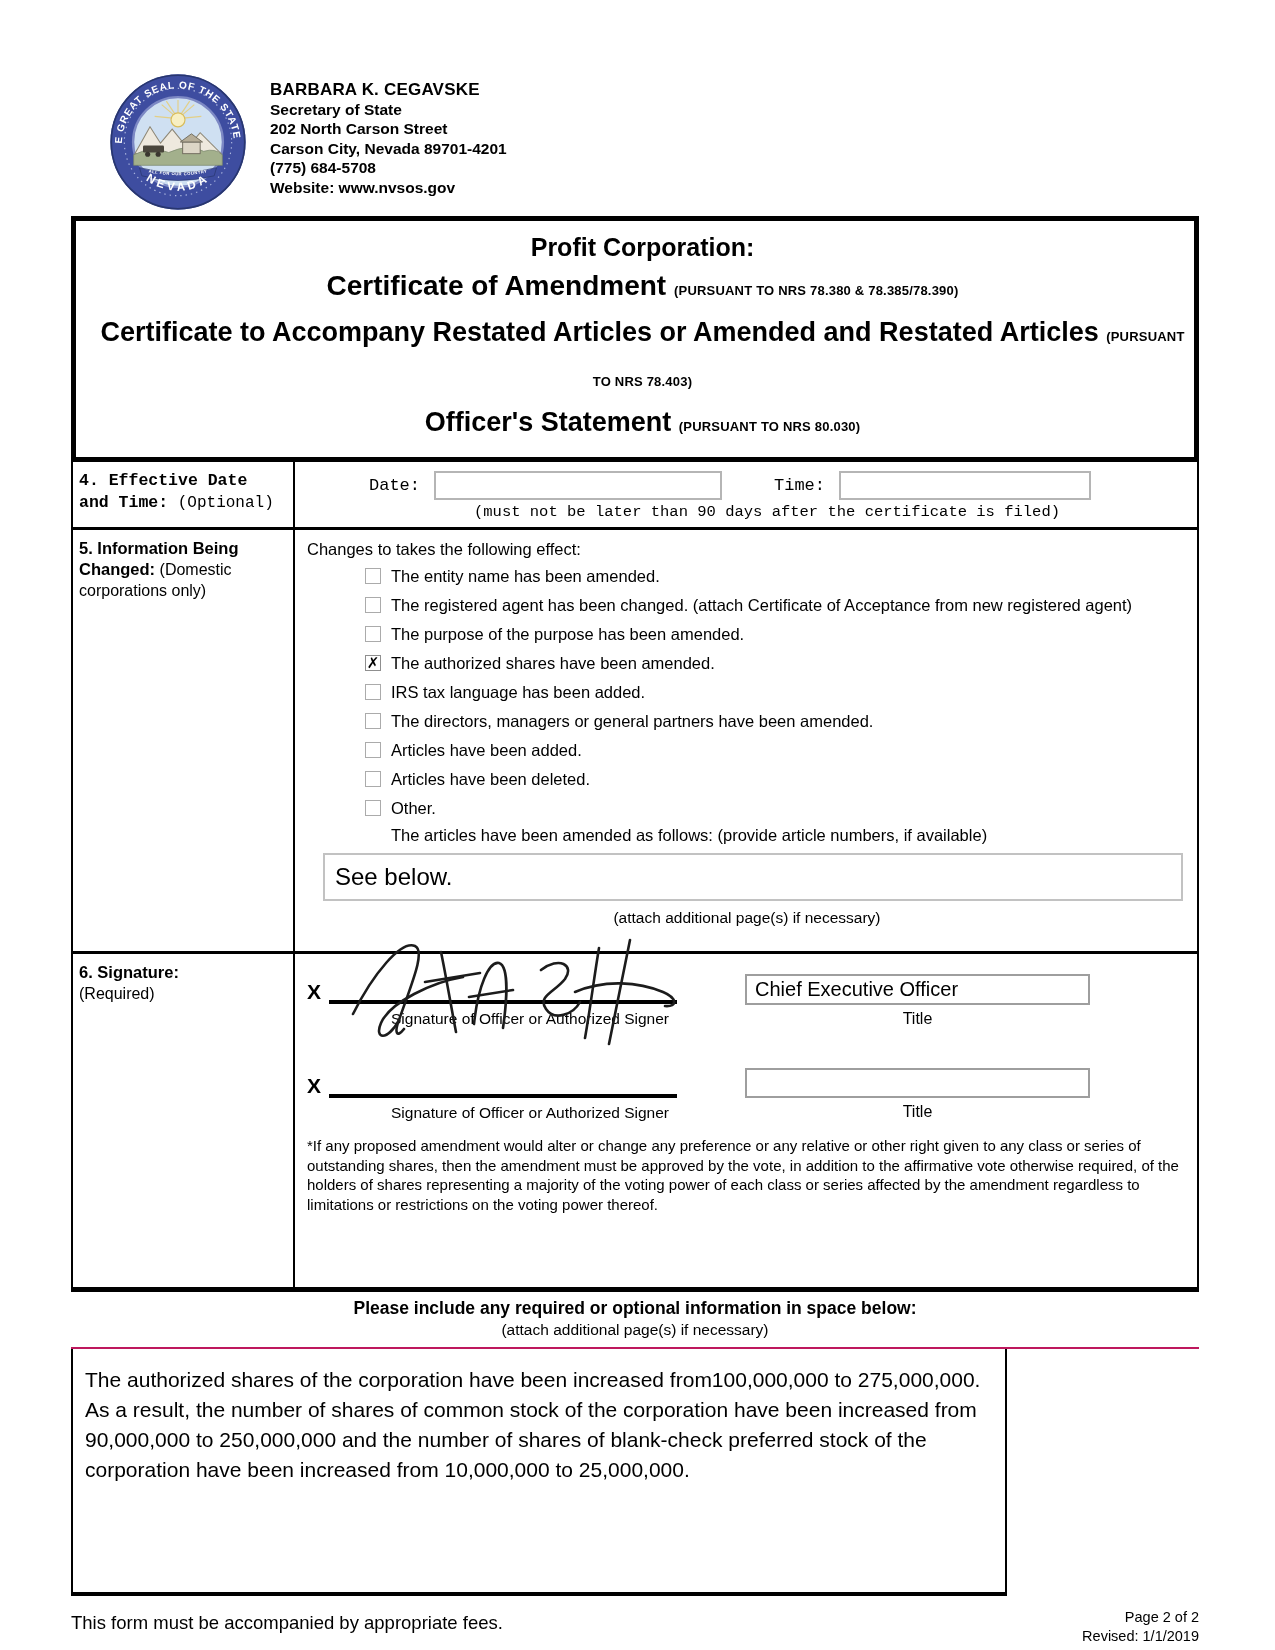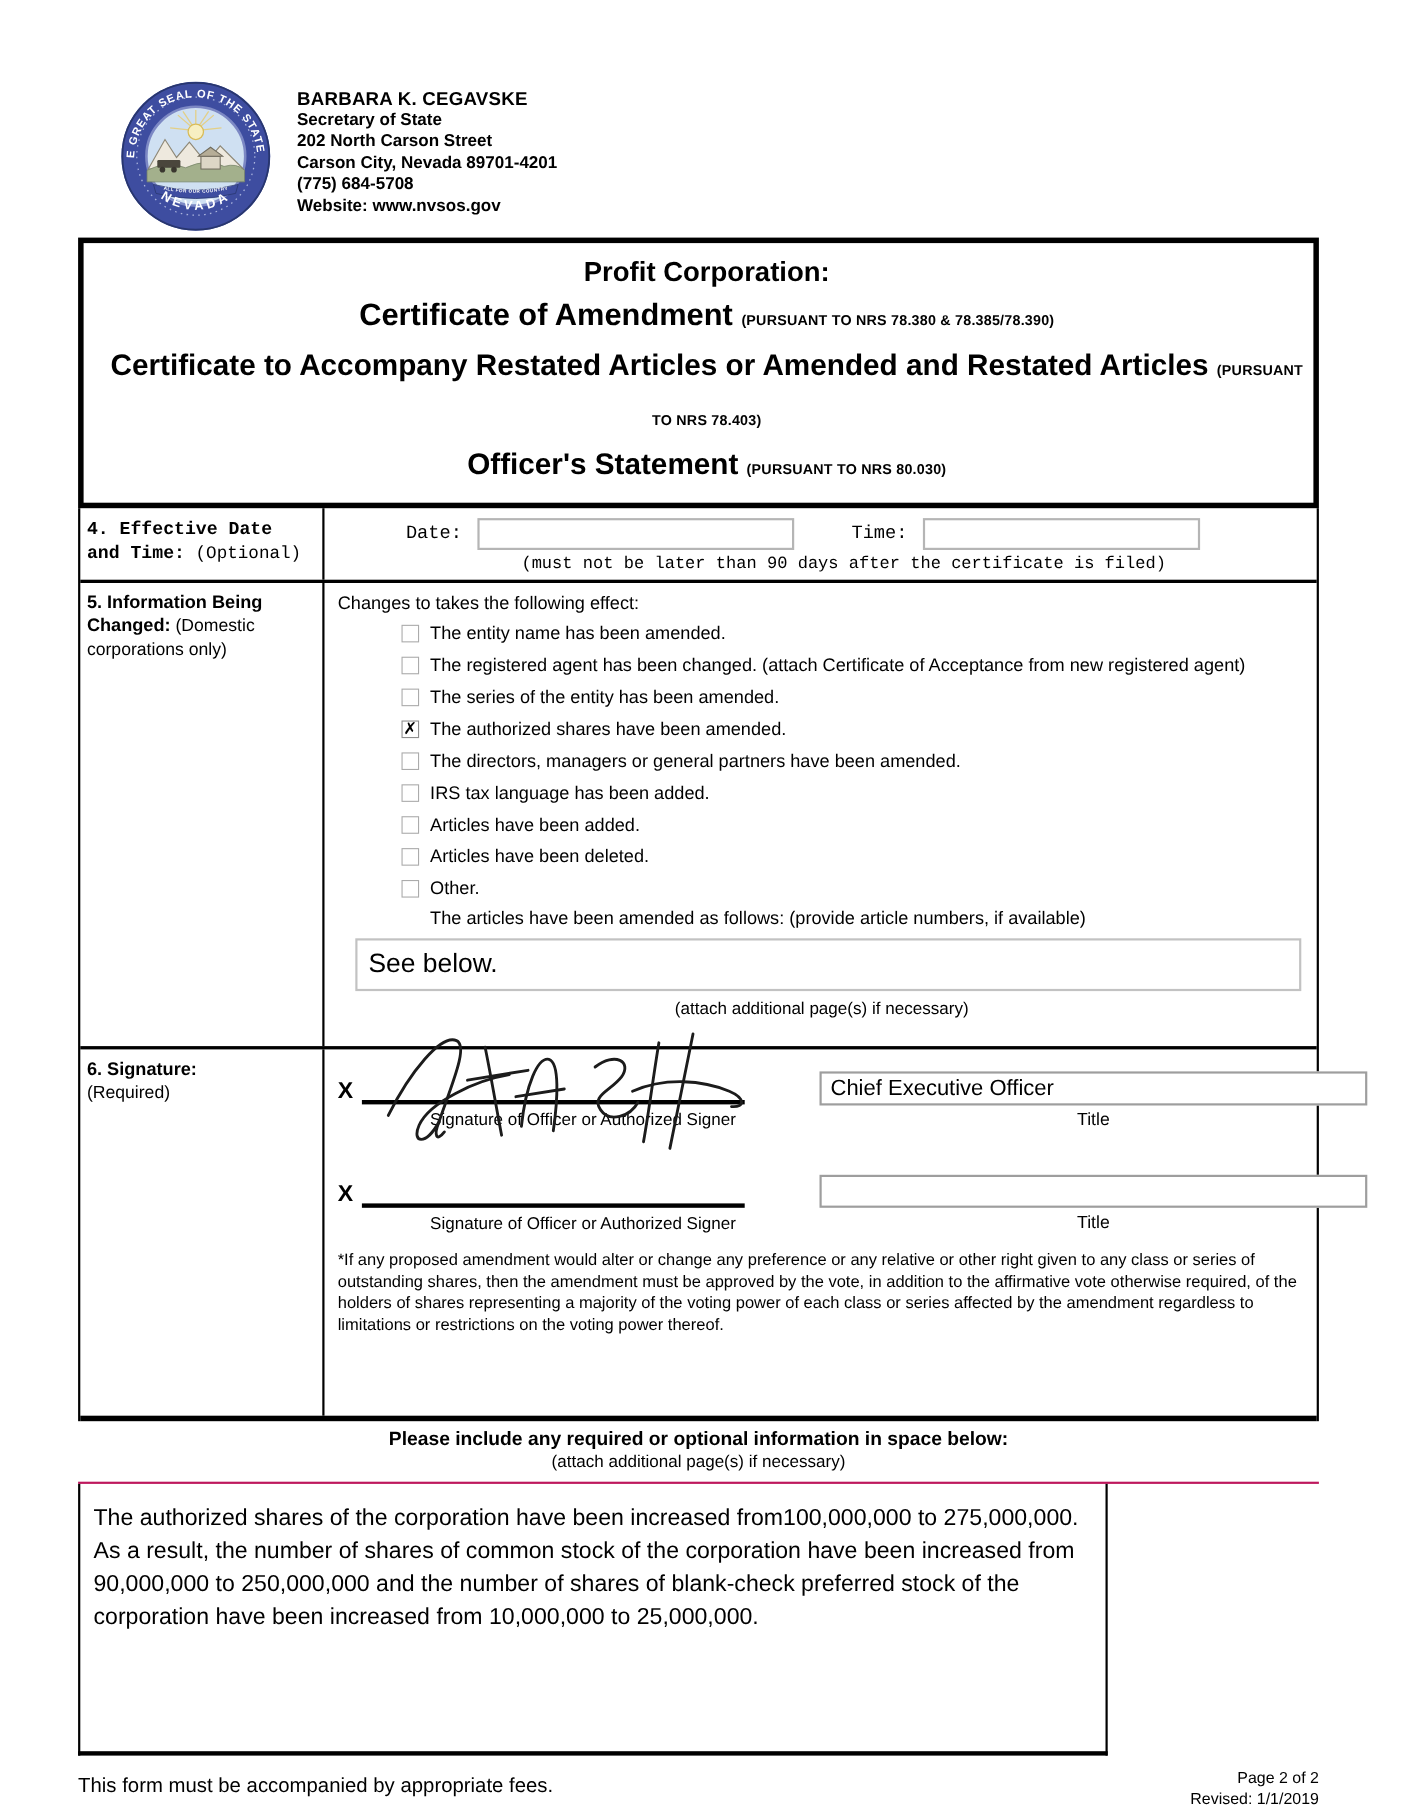--- a/index.html
+++ b/index.html
@@ -52,21 +52,21 @@
 
   
   .row6 { min-height:338px; border-bottom-width:5px; }
   .sig-row { display:flex; margin-top:14px; }
   .sig-left { width:420px; flex:0 0 auto; position:relative; }
   .sig-x { font-size:21px; font-weight:bold; display:inline-block; vertical-align:bottom; }
   .sig-line { display:inline-block; width:348px; border-bottom:4px solid #000; height:30px; margin-left:8px; vertical-align:bottom; }
   .sig-caption { font-size:15.5px; text-align:center; margin:6px 0 0 26px; }
   .scrawl { position:absolute; left:40px; top:-44px; pointer-events:none; }
   .sig-right { margin-left:18px; }
-  .title-input { width:498px; border:2px solid #9e9e9e; min-height:30px; font-size:20px; padding:2px 8px; background:#fff; }
+  .title-input { width:345px; border:2px solid #9e9e9e; min-height:30px; font-size:20px; padding:2px 8px; background:#fff; }
   .title-caption { text-align:center; font-size:16px; margin-top:5px; }
   .sig-row.second { margin-top:40px; }
   .footnote { font-size:15px; line-height:19.5px; margin-top:14px; max-width:880px; }
 
   
   .include-band { width:1128px; margin-left:71px; border-bottom:2px solid #be185d; text-align:center; padding:6px 0 8px 0; }
   .include-bold { font-size:17.5px; font-weight:bold; }
   .include-sub { font-size:15.5px; margin-top:2px; }
 
   
@@ -170,33 +170,33 @@
         <div class="cb-row">
           <span class="cb-box"></span>
           <span class="cb-label">The entity name has been amended.</span>
         </div>
         <div class="cb-row">
           <span class="cb-box"></span>
           <span class="cb-label">The registered agent has been changed. (attach Certificate of Acceptance from new registered agent)</span>
         </div>
         <div class="cb-row">
           <span class="cb-box"></span>
-          <span class="cb-label">The series of the entity has been amended.</span>
+          <span class="cb-label">The purpose of the purpose has been amended.</span>
         </div>
         <div class="cb-row">
           <span class="cb-box checked">✗</span>
           <span class="cb-label">The authorized shares have been amended.</span>
         </div>
         <div class="cb-row">
           <span class="cb-box"></span>
+          <span class="cb-label">IRS tax language has been added.</span>
+        </div>
+        <div class="cb-row">
+          <span class="cb-box"></span>
           <span class="cb-label">The directors, managers or general partners have been amended.</span>
-        </div>
-        <div class="cb-row">
-          <span class="cb-box"></span>
-          <span class="cb-label">IRS tax language has been added.</span>
         </div>
         <div class="cb-row">
           <span class="cb-box"></span>
           <span class="cb-label">Articles have been added.</span>
         </div>
         <div class="cb-row">
           <span class="cb-box"></span>
           <span class="cb-label">Articles have been deleted.</span>
         </div>
         <div class="cb-row">

